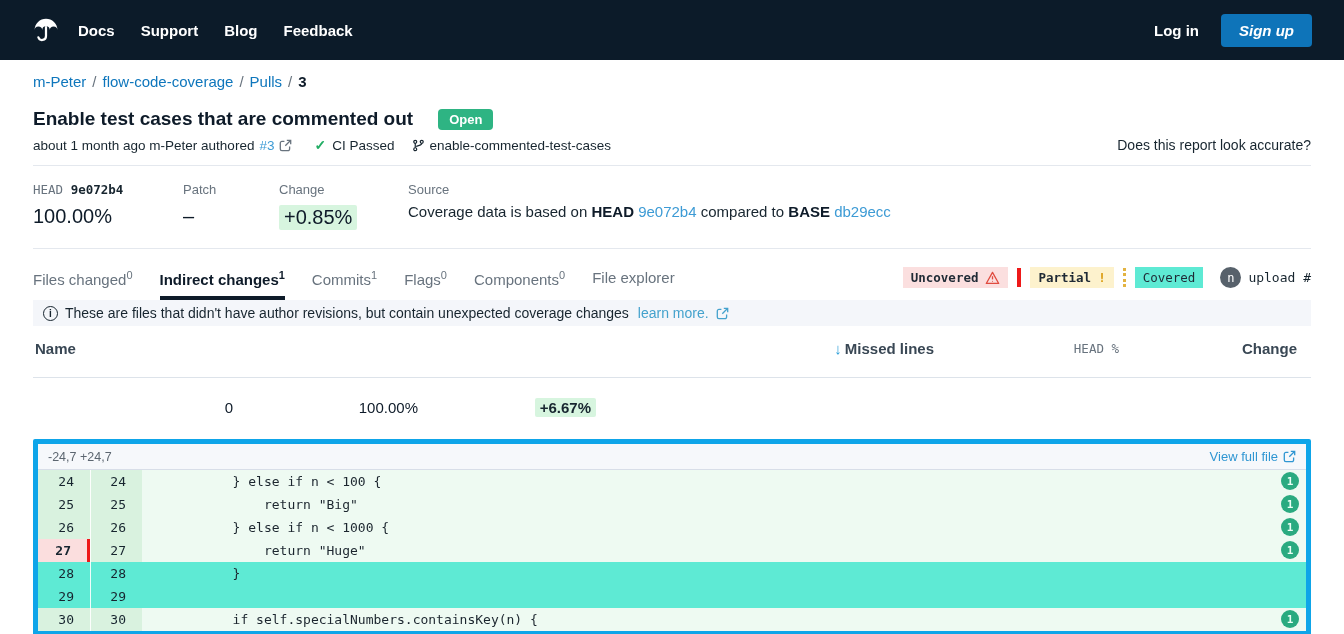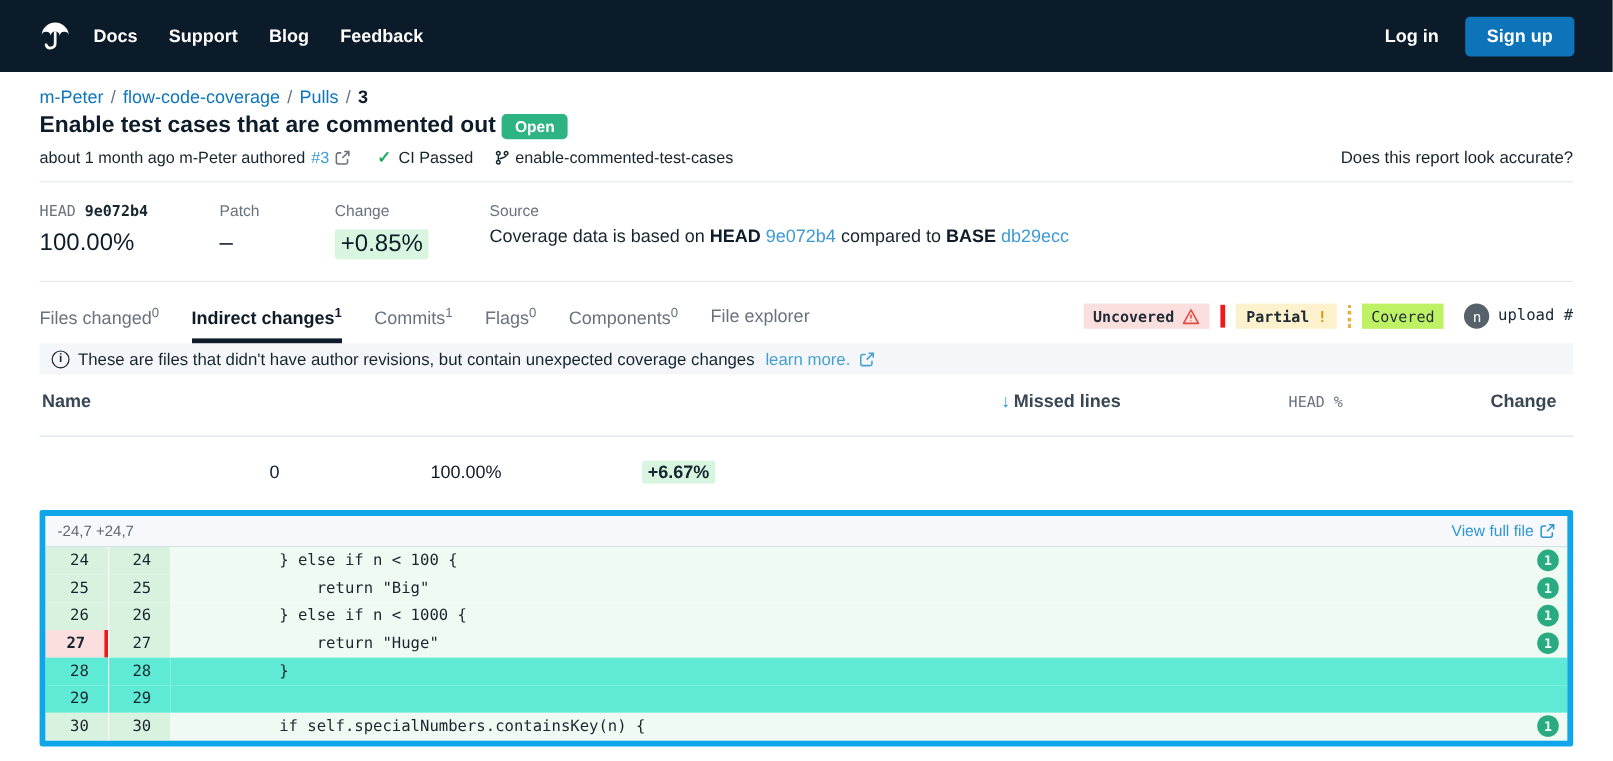--- a/index.html
+++ b/index.html
@@ -8,31 +8,31 @@
   .mono { font-family:"DejaVu Sans Mono", monospace; }
 
   
   .navbar { height:60px; background:#0c1b29; display:flex; align-items:center; padding:0 32px; }
   .nav-logo { width:30px; height:30px; margin-right:16px; display:flex; align-items:center; }
   .nav-links { display:flex; gap:26px; }
   .nav-link { color:#fff; font-size:15px; font-weight:700; text-decoration:none; cursor:pointer; }
   .nav-right { margin-left:auto; display:flex; align-items:center; gap:22px; }
   .login-link { color:#fff; font-size:15px; font-weight:700; cursor:pointer; }
   .signup-btn { background:#0e74b9; color:#fff; font-size:15px; font-weight:700; border:none;
-    border-radius:4px; padding:8px 18px; cursor:pointer; font-family:inherit; }
+    border-radius:4px; padding:8px 18px; cursor:pointer; font-family:inherit;font-style:italic; }
 
   
   .content { padding:0 33px; }
 
   .breadcrumb { padding:13px 0 4px; font-size:15px; }
   .breadcrumb a { color:#0e76bc; text-decoration:none; cursor:pointer; }
   .crumb-sep { color:#68737e; margin:0 6px; }
   .crumb-current { font-weight:700; color:#0e1b29; }
 
-  .title-row { display:flex; align-items:center; gap:5px; }
+  .title-row { display:flex; align-items:center; gap:25px; margin-top:14px; }
   .pull-title { font-size:19px; font-weight:700; color:#0e1b29; }
   .open-badge { background:#2eb483; color:#fff; font-size:13px; font-weight:700;
     padding:3px 11px; border-radius:4px; }
 
   .meta-row { display:flex; align-items:center; margin-top:7px; font-size:13.5px; color:#17252f; }
   .meta-row .seg { display:flex; align-items:center; }
   .meta-link { color:#3d9bd5; text-decoration:none; margin-left:5px; cursor:pointer; }
   .ext-icon { margin-left:5px; display:inline-flex; }
   .ci-check { color:#21ad64; font-weight:700; margin:0 6px 0 22px; font-size:14px; }
   .branch-seg { margin-left:18px; display:flex; align-items:center; gap:4px; }
@@ -61,21 +61,21 @@
   .tab { font-size:15px; color:#68737e; padding:8px 0 12px; cursor:pointer; position:relative; }
   .tab sup { font-size:11px; }
   .tab.active { color:#0e1b29; font-weight:700; }
   .tab.active::after { content:""; position:absolute; left:0; right:0; bottom:0; height:4px; background:#0e1b29; }
   .legend { margin-left:auto; display:flex; align-items:center; gap:9px; transform:translateY(-3px); }
   .lg-chip { font-family:"DejaVu Sans Mono", monospace; font-size:12.5px; padding:3px 8px;
     display:flex; align-items:center; gap:7px; color:#1f2a35; }
   .lg-uncovered { background:#fbdfdf; font-weight:700; }
   .lg-partial { background:#fdf2cd; font-weight:700; }
   .lg-partial .bang { color:#d9990c; }
-  .lg-covered { background:#bef264; }
+  .lg-covered { background:#5eead4; }
   .bar-red { width:4px; height:19px; background:#ee1919; }
   .bar-dotted { width:0; height:19px; border-left:3px dotted #e3b341; }
   .upload-seg { display:flex; align-items:center; gap:7px; margin-left:8px; }
   .n-circle { width:21px; height:21px; border-radius:50%; background:#57616b; color:#fff;
     font-family:"DejaVu Sans Mono", monospace; font-size:12px; display:flex; align-items:center; justify-content:center; }
   .upload-label { font-family:"DejaVu Sans Mono", monospace; font-size:13px; color:#17252f; white-space:nowrap; }
 
   
   .banner { background:#f4f6fa; padding:5px 10px; font-size:14px; display:flex; align-items:center; gap:7px; }
   .info-icon { width:15px; height:15px; border:1.4px solid #17252f; border-radius:50%；

